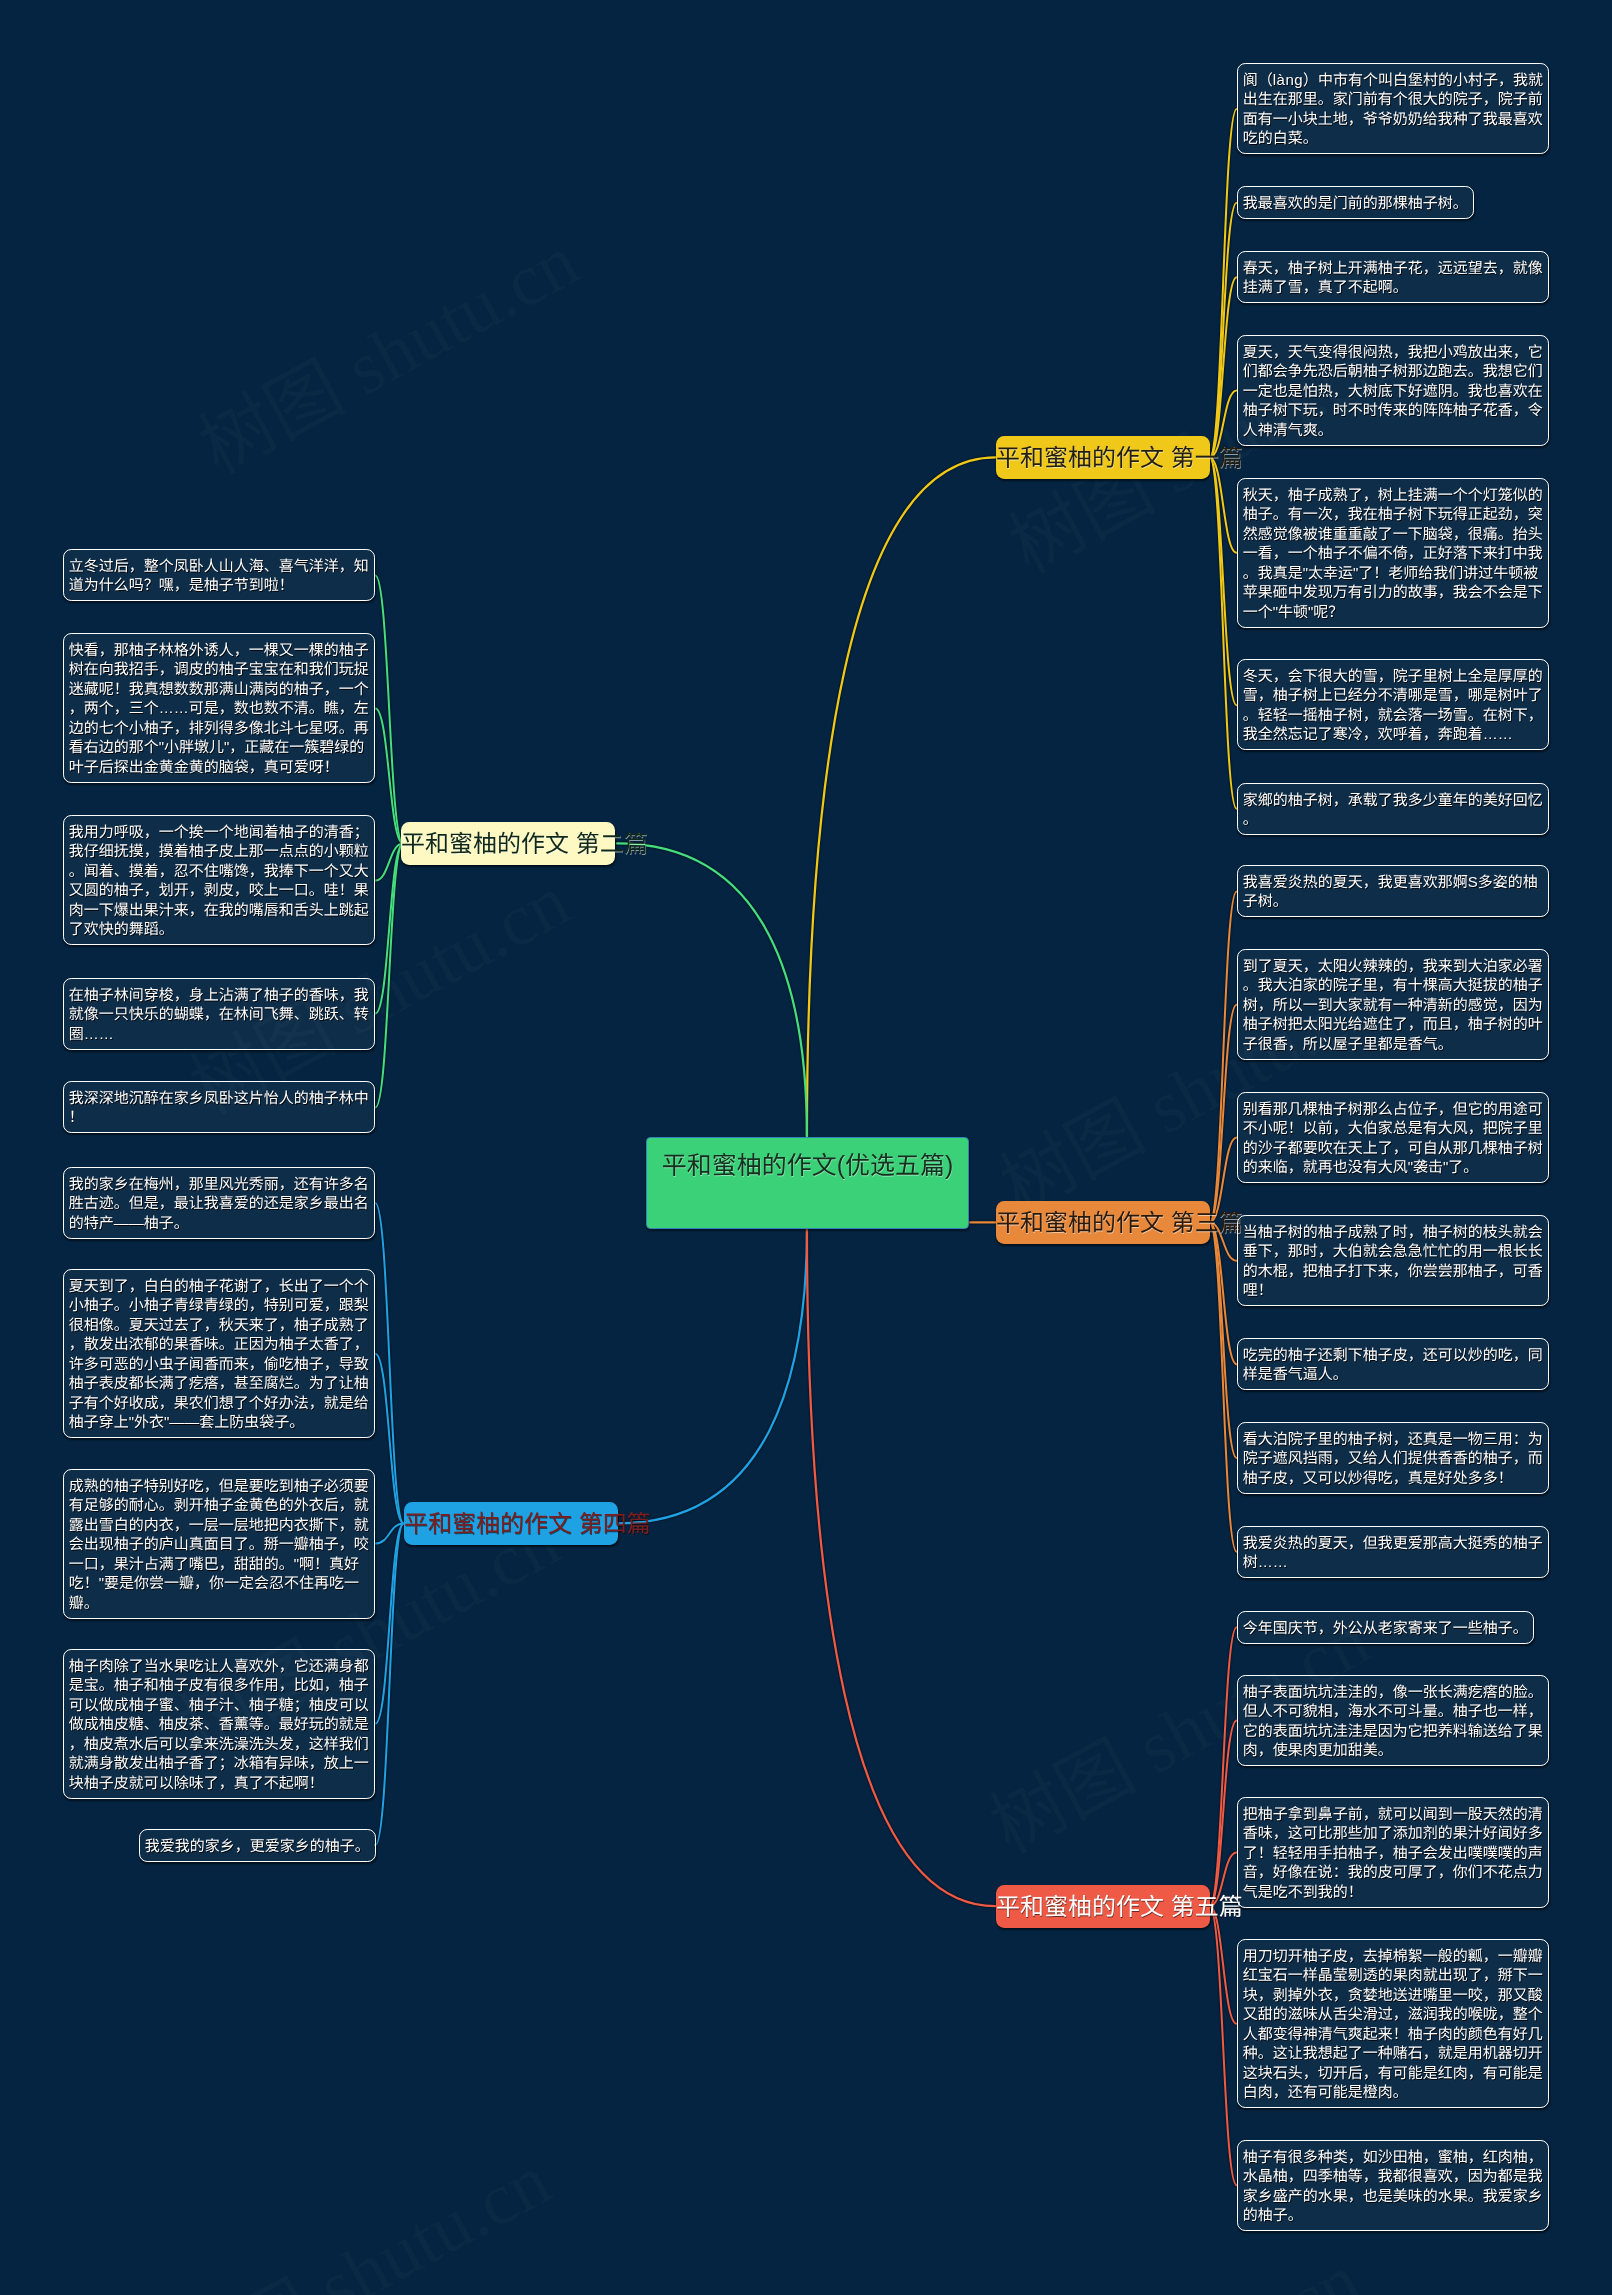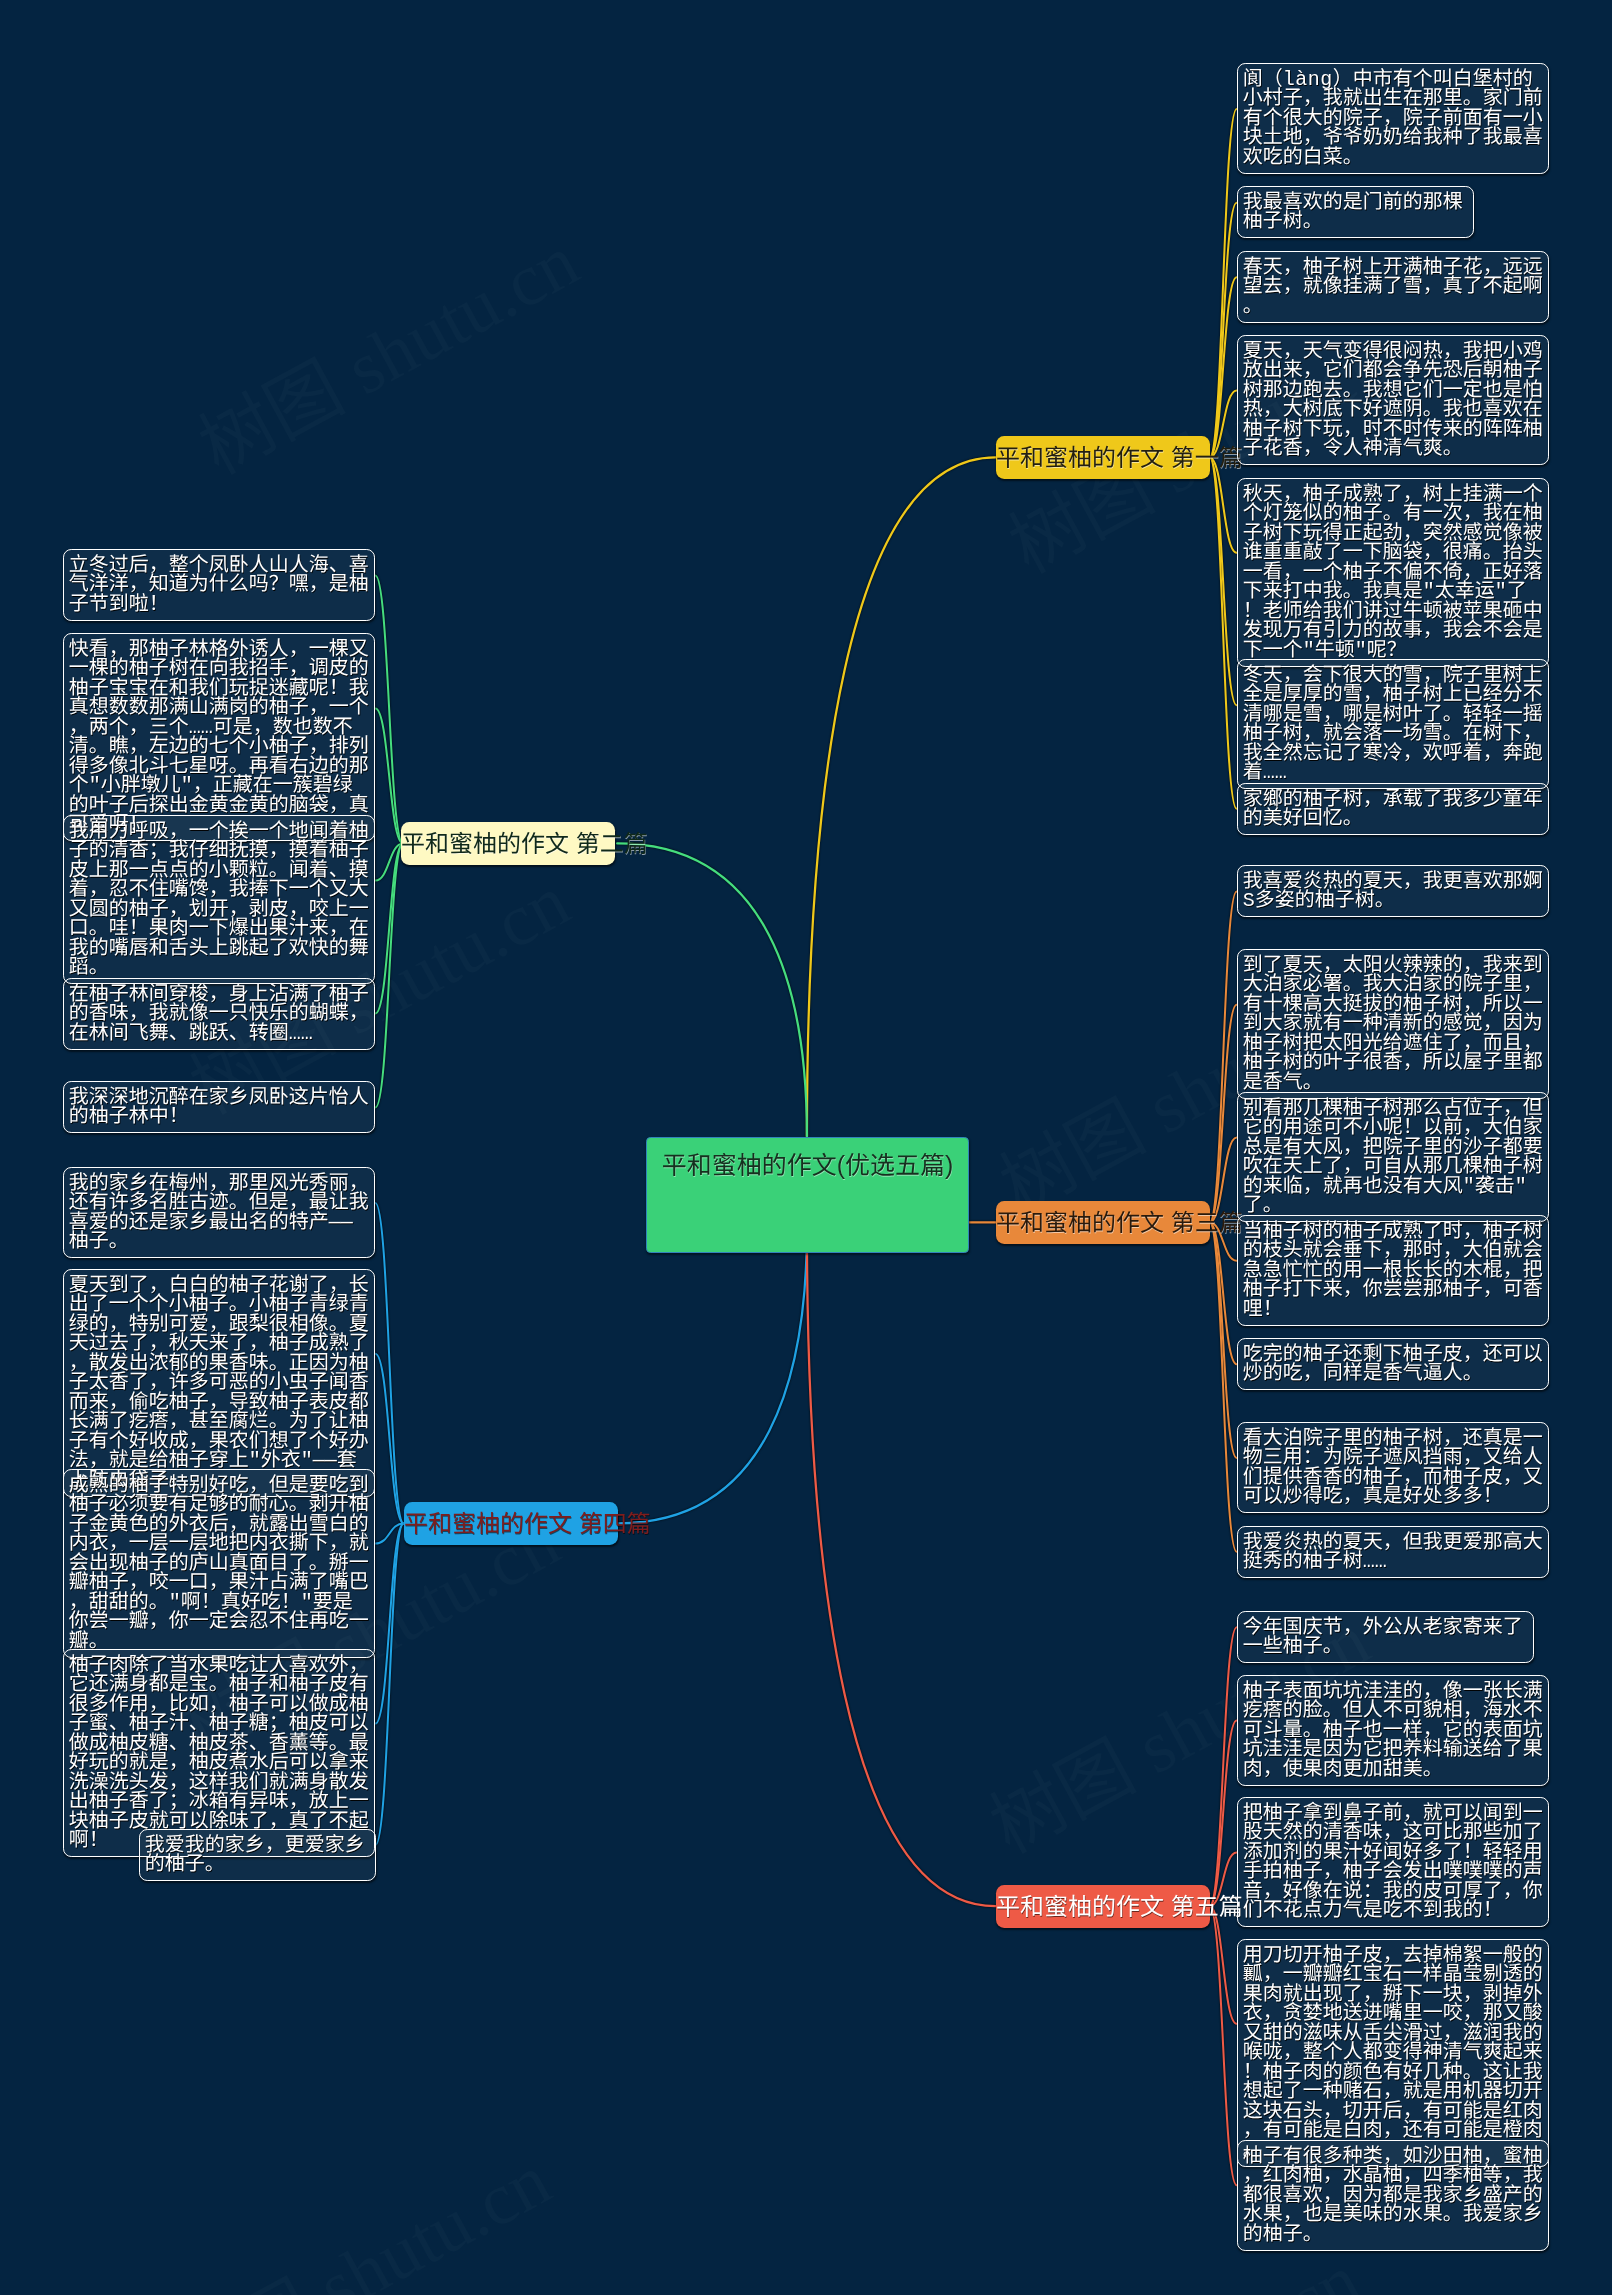--- a/index.html
+++ b/index.html
@@ -5,23 +5,23 @@
   html,body{margin:0;padding:0;background:#042441;}
   #stage{position:relative;width:1612px;height:2295px;background:#042441;overflow:hidden;
          font-family:"Liberation Sans",sans-serif;-webkit-font-smoothing:antialiased;}
   #links{position:absolute;left:0;top:0;width:1612px;height:2295px;
          filter:drop-shadow(0.6px 0.9px 0.8px rgba(0,0,0,.85));}
   .wm{position:absolute;color:rgba(255,255,255,.024);font-size:74px;font-family:"Liberation Serif",serif;
       transform:rotate(-28.5deg);transform-origin:0 100%;white-space:nowrap;
       pointer-events:none;user-select:none;line-height:1;}
   .leaf{position:absolute;box-sizing:border-box;border:1.3px solid #ffffff;border-radius:8.2px;
         background:rgba(255,255,255,.042);
-        padding:5.7px 2.8px 5.7px 4.7px;color:#ffffff;font-size:20px;line-height:19.5px;line-break:anywhere;
+        padding:5.7px 2.8px 5.7px 4.7px;color:#ffffff;font-size:15px;line-height:19.5px;line-break:anywhere;
         text-shadow:0.8px 1px 0.5px rgba(0,0,0,.95);
-        box-shadow:0.6px 1.3px 1.9px rgba(0,0,0,.55);font-family:Liberation Mono, monospace;}
+        box-shadow:0.6px 1.3px 1.9px rgba(0,0,0,.55);}
   .blabel{position:absolute;box-sizing:border-box;width:214px;height:43px;border-radius:8.2px;
           font-size:24px;line-height:43px;text-align:center;white-space:nowrap;
           box-shadow:0.6px 1.6px 1.9px rgba(0,0,0,.55);}
   .blabel.dk{text-shadow:0.6px 0.9px 0.4px rgba(255,255,255,.55);}
   .blabel.lt{text-shadow:0.6px 0.9px 0.6px rgba(0,0,0,.55);}
   #rootnode{position:absolute;box-sizing:border-box;border-radius:4.4px;line-break:anywhere;
         font-size:25px;line-height:33px;text-align:center;padding:11.3px 14.5px;
         text-shadow:0.6px 0.9px 0.4px rgba(255,255,255,.45);
         box-shadow:0.6px 1.6px 1.9px rgba(0,0,0,.45);}
   .py{letter-spacing:0.5px;}
@@ -72,21 +72,21 @@
 <path d="M641.0,2419.5 C618.5,2419.5 618.5,2451.5 596.0,2451.5" stroke="#1fa2e4" stroke-width="3.2" fill="none" stroke-linecap="round"></path>
 <path d="M641.0,2419.5 C618.5,2419.5 618.5,2737.5 596.0,2737.5" stroke="#1fa2e4" stroke-width="3.2" fill="none" stroke-linecap="round"></path>
 <path d="M641.0,2419.5 C618.5,2419.5 618.5,2930.5 596.0,2930.5" stroke="#1fa2e4" stroke-width="3.2" fill="none" stroke-linecap="round"></path>
 <path d="M1281.5,1951.0 C1281.5,2489.2 1341.4,3027.5 1581.0,3027.5" stroke="#ee5a46" stroke-width="3.6" fill="none" stroke-linecap="round"></path>
 <path d="M1921.0,3027.5 C1942.5,3027.5 1942.5,2584.5 1964.0,2584.5" stroke="#ee5a46" stroke-width="3.2" fill="none" stroke-linecap="round"></path>
 <path d="M1921.0,3027.5 C1942.5,3027.5 1942.5,2732.4 1964.0,2732.4" stroke="#ee5a46" stroke-width="3.2" fill="none" stroke-linecap="round"></path>
 <path d="M1921.0,3027.5 C1942.5,3027.5 1942.5,2942.3 1964.0,2942.3" stroke="#ee5a46" stroke-width="3.2" fill="none" stroke-linecap="round"></path>
 <path d="M1921.0,3027.5 C1942.5,3027.5 1942.5,3214.2 1964.0,3214.2" stroke="#ee5a46" stroke-width="3.2" fill="none" stroke-linecap="round"></path>
 <path d="M1921.0,3027.5 C1942.5,3027.5 1942.5,3470.6 1964.0,3470.6" stroke="#ee5a46" stroke-width="3.2" fill="none" stroke-linecap="round"></path>
 </svg>
-<div id="rootnode" style="left:646px;top:1137px;width:323px;height:116px;background:#3ad178;border:1.9px solid #3183bb;color:#16301f"><span>平和蜜柚的作文(优选五篇)</span></div>
+<div id="rootnode" style="left:646px;top:1137px;width:323px;height:92px;background:#3ad178;border:1.9px solid #3183bb;color:#16301f"><span>平和蜜柚的作文(优选五篇)</span></div>
 <div class="blabel dk" style="left:996px;top:436px;background:#efc81a;color:#231f10"><span>平和蜜柚的作文 第一篇</span></div>
 <div class="leaf" style="left:1237px;top:63px;width:312px">阆（<span class="py">làng</span>）中市有个叫白堡村的小村子，我就出生在那里。家门前有个很大的院子，院子前面有一小块土地，爷爷奶奶给我种了我最喜欢吃的白菜。</div>
 <div class="leaf" style="left:1237px;top:186px;width:237px">我最喜欢的是门前的那棵柚子树。</div>
 <div class="leaf" style="left:1237px;top:251px;width:312px">春天，柚子树上开满柚子花，远远望去，就像挂满了雪，真了不起啊。</div>
 <div class="leaf" style="left:1237px;top:335px;width:312px">夏天，天气变得很闷热，我把小鸡放出来，它们都会争先恐后朝柚子树那边跑去。我想它们一定也是怕热，大树底下好遮阴。我也喜欢在柚子树下玩，时不时传来的阵阵柚子花香，令人神清气爽。</div>
 <div class="leaf" style="left:1237px;top:478px;width:312px">秋天，柚子成熟了，树上挂满一个个灯笼似的柚子。有一次，我在柚子树下玩得正起劲，突然感觉像被谁重重敲了一下脑袋，很痛。抬头一看，一个柚子不偏不倚，正好落下来打中我。我真是"太幸运"了！老师给我们讲过牛顿被苹果砸中发现万有引力的故事，我会不会是下一个"牛顿"呢？</div>
 <div class="leaf" style="left:1237px;top:659px;width:312px">冬天，会下很大的雪，院子里树上全是厚厚的雪，柚子树上已经分不清哪是雪，哪是树叶了。轻轻一摇柚子树，就会落一场雪。在树下，我全然忘记了寒冷，欢呼着，奔跑着……</div>
 <div class="leaf" style="left:1237px;top:783px;width:312px">家鄉的柚子树，承载了我多少童年的美好回忆。</div>
 <div class="blabel dk" style="left:401px;top:822px;background:#fef9c3;color:#10291a"><span>平和蜜柚的作文 第二篇</span></div>
 <div class="leaf" style="left:63px;top:549px;width:312px">立冬过后，整个凤卧人山人海、喜气洋洋，知道为什么吗？嘿，是柚子节到啦！</div>

